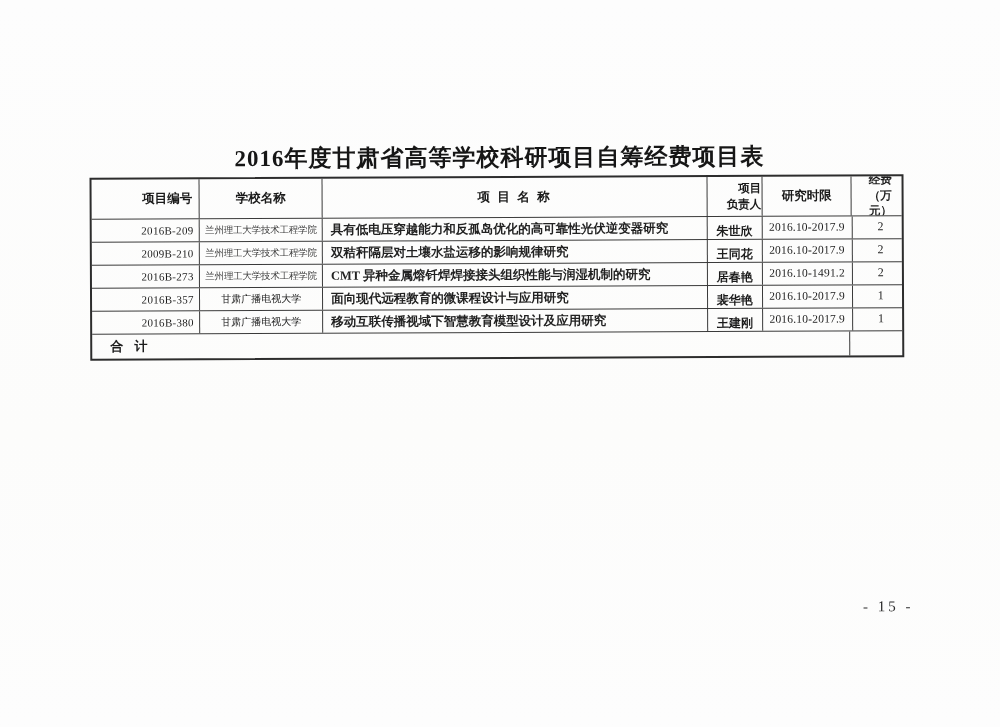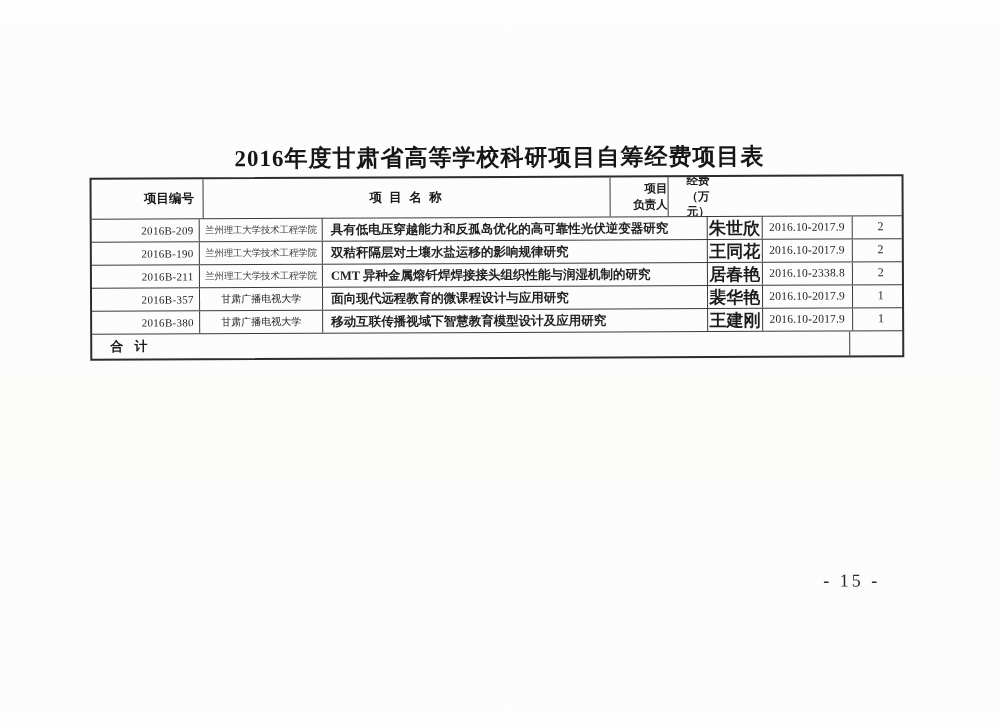--- a/index.html
+++ b/index.html
@@ -73,93 +73,95 @@
     text-align: center;
     padding-left: 0;
   }
   .hdr.c3 { letter-spacing: 2px; }
   .two-line { flex-direction: column; font-size: 11.5px; line-height: 1.35; }
   .data-row { height: 23px; }
   .id-cell { font-size: 11px; letter-spacing: 0.3px; }
   .school { font-size: 10px; }
   .school-small { font-size: 9.5px; letter-spacing: -0.2px; color: #3a3a3a; }
   .name-cell { font-size: 12.5px; font-weight: 600; color: #222; }
-  .leader-cell { font-size: 17px; font-weight: 600; }
+  .leader-cell { font-size: 12px; font-weight: 600; }
   .period-cell { font-size: 11.5px; letter-spacing: 0.2px; text-align: center; }
   .fund-cell { font-size: 12px; }
   .total-row { height: 24px; }
   .total-label-cell {
     width: 762px;
     justify-content: flex-start;
     text-align: left;
     padding-left: 18px;
     font-size: 13px;
     font-weight: 600;
     letter-spacing: 4px;
   }
   .total-value-cell { font-weight: bold; font-size: 12.5px; margin-top: 44px; }
   .page-number {
     position: absolute;
     left: 822px;
-    top: 572px;
+    top: 600px;
     width: 90px;
-    text-align: left;
-    font-size: 18px;
+    text-align: right;
+    font-size: 15px;
     letter-spacing: 3px;
     color: #2a2a2a;
     font-family: "Liberation Serif", "DejaVu Serif", serif;
   }
 </style>
 </head>
 <body>
 
 <div class="page">
   <div class="content">
 
     <div class="title">2016年度甘肃省高等学校科研项目自筹经费项目表</div>
 
     <div class="tbl">
 
       <div class="row header-row">
         <div class="cell c1 hdr">项目编号</div>
+        <div class="cell c2 hdr">学校名称</div>
         <div class="cell c3 hdr">项 目 名 称</div>
         <div class="cell c4 hdr two-line">
           <span>项目</span>
           <span>负责人</span>
         </div>
+        <div class="cell c5 hdr">研究时限</div>
         <div class="cell c6 hdr two-line">
           <span>经费</span>
           <span>（万元）</span>
         </div>
       </div>
 
       <div class="row data-row">
         <div class="cell c1 id-cell">2016B-209</div>
         <div class="cell c2 school school-small">兰州理工大学技术工程学院</div>
         <div class="cell c3 name-cell">具有低电压穿越能力和反孤岛优化的高可靠性光伏逆变器研究</div>
         <div class="cell c4 leader-cell">朱世欣</div>
         <div class="cell c5 period-cell">2016.10-2017.9</div>
         <div class="cell c6 fund-cell">2</div>
       </div>
 
       <div class="row data-row">
-        <div class="cell c1 id-cell">2016B-190</div>
+        <div class="cell c1 id-cell">2009B-210</div>
         <div class="cell c2 school school-small">兰州理工大学技术工程学院</div>
         <div class="cell c3 name-cell">双秸秆隔层对土壤水盐运移的影响规律研究</div>
         <div class="cell c4 leader-cell">王同花</div>
         <div class="cell c5 period-cell">2016.10-2017.9</div>
         <div class="cell c6 fund-cell">2</div>
       </div>
 
       <div class="row data-row">
-        <div class="cell c1 id-cell">2016B-211</div>
+        <div class="cell c1 id-cell">2016B-273</div>
         <div class="cell c2 school school-small">兰州理工大学技术工程学院</div>
         <div class="cell c3 name-cell">CMT 异种金属熔钎焊焊接接头组织性能与润湿机制的研究</div>
         <div class="cell c4 leader-cell">居春艳</div>
-        <div class="cell c5 period-cell">2016.10-2338.8</div>
+        <div class="cell c5 period-cell">2016.10-1491.2</div>
         <div class="cell c6 fund-cell">2</div>
       </div>
 
       <div class="row data-row">
         <div class="cell c1 id-cell">2016B-357</div>
         <div class="cell c2 school">甘肃广播电视大学</div>
         <div class="cell c3 name-cell">面向现代远程教育的微课程设计与应用研究</div>
         <div class="cell c4 leader-cell">裴华艳</div>
         <div class="cell c5 period-cell">2016.10-2017.9</div>
         <div class="cell c6 fund-cell">1</div>

